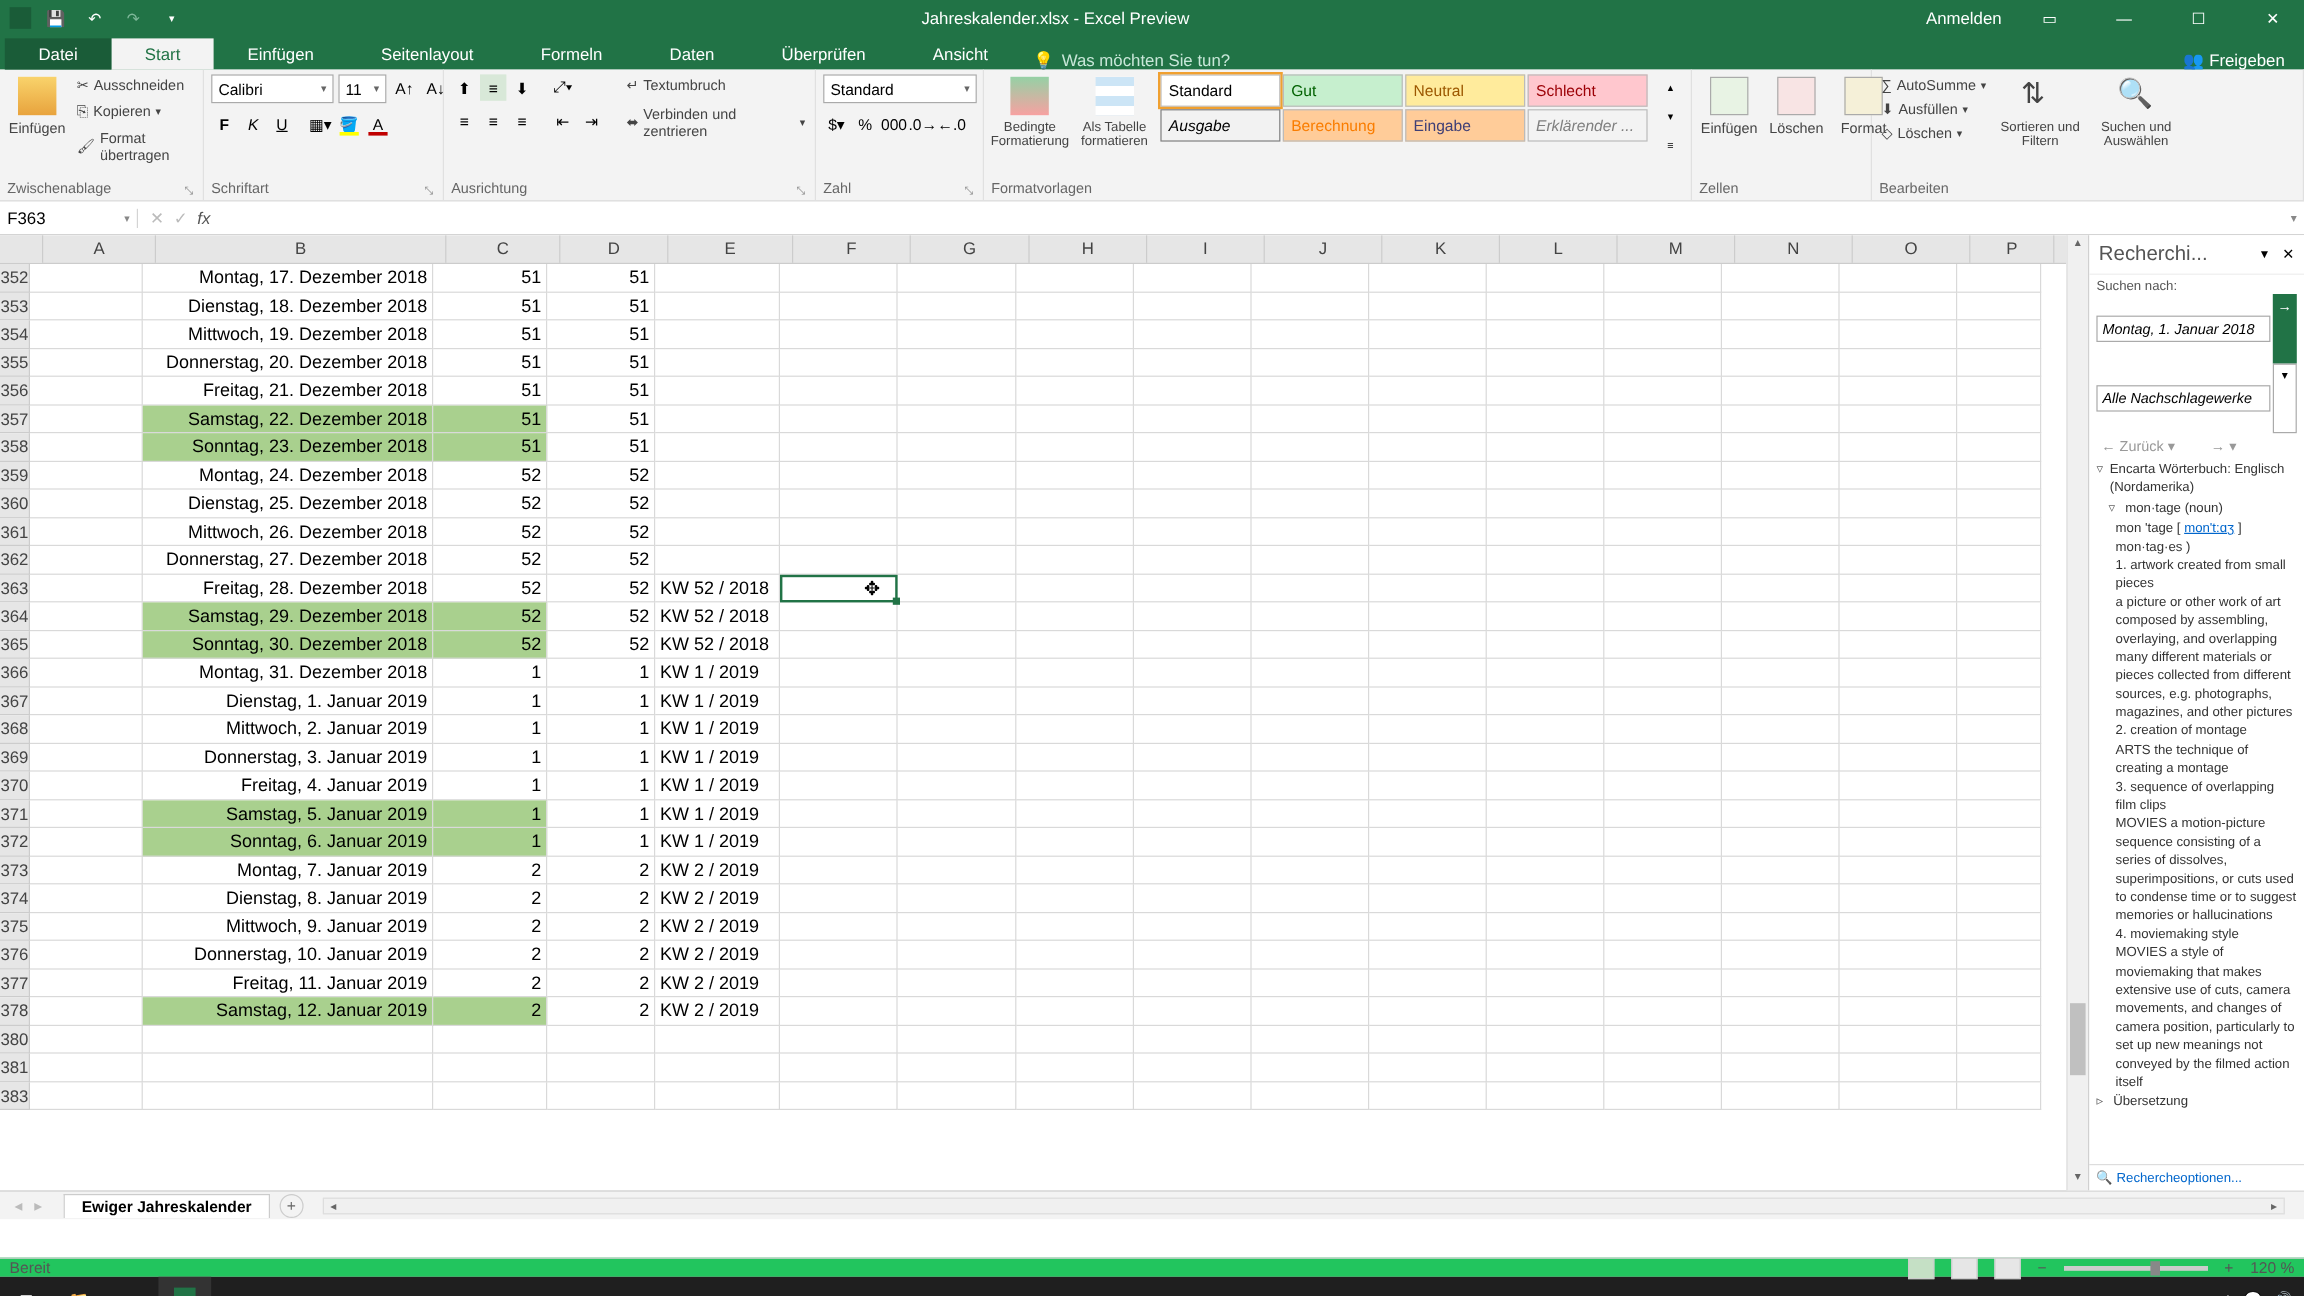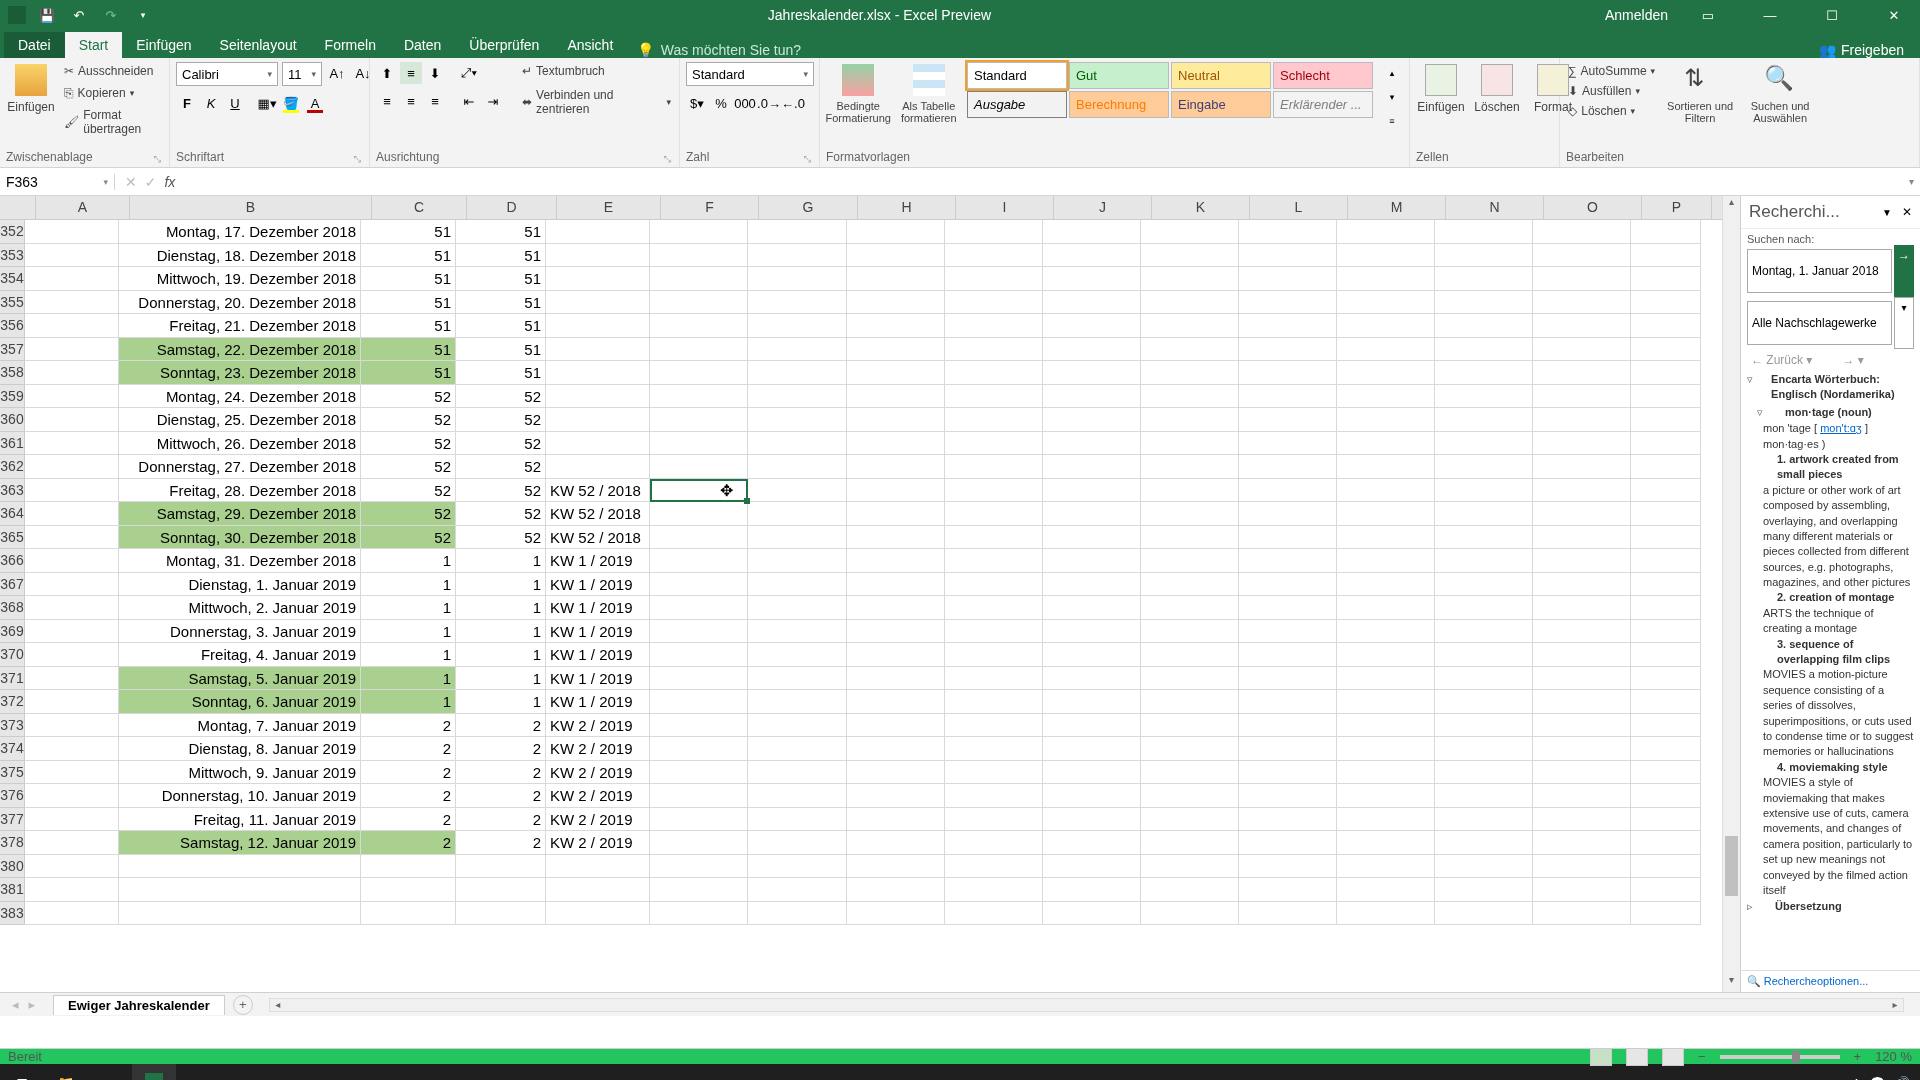--- a/index.html
+++ b/index.html
@@ -8,21 +8,21 @@
 
 .titlebar { background: #217346; height: 30px; display: flex; align-items: center; color: #fff; }
 .titlebar-left { display: flex; align-items: center; gap: 10px; padding-left: 8px; }
 .qa-btn { width: 22px; height: 22px; display: flex; align-items: center; justify-content: center; font-size: 13px; }
 .titlebar-center { flex: 1; text-align: center; font-size: 14px; }
 .titlebar-right { display: flex; align-items: center; gap: 18px; padding-right: 4px; }
 .win-btn { width: 44px; height: 30px; display: flex; align-items: center; justify-content: center; font-size: 13px; }
 
 
 .tabs { background: #217346; height: 28px; display: flex; align-items: flex-end; padding-left: 4px; }
-.tab { color: #fff; padding: 5px 14px; font-size: 14px; cursor: pointer; }
+.tab { color: #fff; padding: 5px 28px; font-size: 14px; cursor: pointer; }
 .tab.file { background: #1a5c38; }
 .tab.active { background: #f3f3f3; color: #217346; }
 .tell-me { display: flex; align-items: center; color: #c9e7d9; margin-left: 10px; font-size: 14px; }
 .ribbon-right { margin-left: auto; display: flex; align-items: flex-end; color: #fff; gap: 20px; padding-right: 16px; font-size: 14px; }
 
 
 .ribbon { background: #f3f3f3; border-bottom: 1px solid #d4d4d4; height: 110px; display: flex; }
 .group { border-right: 1px solid #e0e0e0; display: flex; flex-direction: column; padding: 4px 6px 0; }
 .group-body { flex: 1; display: flex; align-items: flex-start; gap: 6px; }
 .group-label { text-align: left; font-size: 12px; color: #666; padding: 3px 0; position: relative; }
@@ -88,26 +88,26 @@
 
 .vscroll { width: 18px; background: #f0f0f0; border-left: 1px solid #ddd; position: relative; }
 .vscroll .up, .vscroll .down { height: 18px; text-align:center; font-size:10px; color:#666; }
 .vscroll .thumb { position:absolute; left:2px; right:2px; top:24px; height:40px; background:#c0c0c0; }
 
 
 .research { width: 180px; border-left: 1px solid #d0d0d0; display: flex; flex-direction: column; font-size: 12px; background:#fff; }
 .research-head { display: flex; align-items: center; padding: 6px 8px; border-bottom: 1px solid #eee; }
 .research-title { font-size: 17px; color: #555; flex: 1; }
 .research-body { padding: 4px 6px; overflow: hidden; flex:1; }
-.res-field { border: 1px solid #aaa; font-size: 12px; padding: 14px 4px; margin: 4px 0; background:#fff; display:flex; align-items:center; }
+.res-field { border: 1px solid #aaa; font-size: 12px; padding: 3px 4px; margin: 18px 0; background:#fff; display:flex; align-items:center;font-style:italic; }
 .res-nav { display: flex; gap: 30px; font-size: 12px; color: #999; padding: 4px; }
 .res-tree { font-size: 11px; line-height: 1.4; color: #333; }
 .res-tree .node { display: flex; gap: 4px; padding: 1px 0; }
 .res-tree .caret { width: 10px; color: #666; }
-.res-tree .b { font-weight: bold; margin-left: 14px; }
+.res-tree .b { font-weight: normal; }
 .res-tree .def { padding-left: 16px; color: #333; }
 .res-tree .link { color: #0066cc; text-decoration: underline; }
 
 
 .sheet-tabs { height: 24px; background: #f3f3f3; display: flex; align-items: center; border-top: 1px solid #d0d0d0; font-size: 13px; }
 .sheet-nav { display: flex; gap: 10px; padding: 0 12px; color: #bbb; }
 .sheet-tab { background: #fff; border: 1px solid #ccc; border-bottom: none; padding: 2px 14px; margin-left: 6px; }
 .add-sheet { margin-left: 8px; width: 20px; height: 20px; border: 1px solid #ccc; border-radius: 50%; text-align: center; line-height: 18px; color: #666; }
 .hscroll { flex: 1; margin: 0 16px; height: 14px; background:#f0f0f0; border:1px solid #ddd; position: relative; }
 .hscroll .lbtn,.hscroll .rbtn { width:16px; text-align:center; font-size:10px; color:#666; position:absolute; top:0; }

